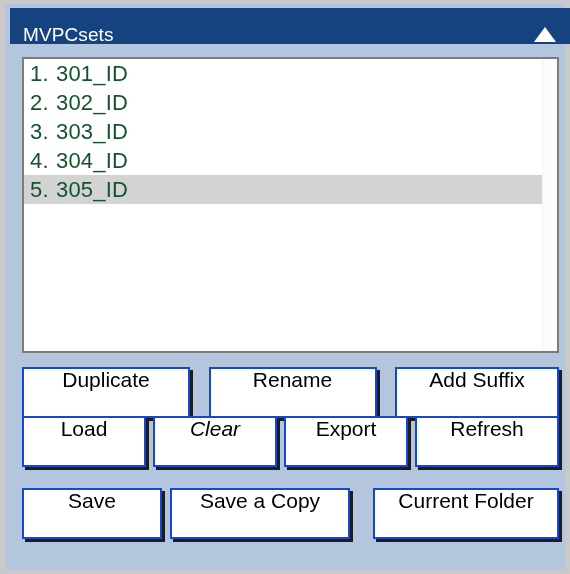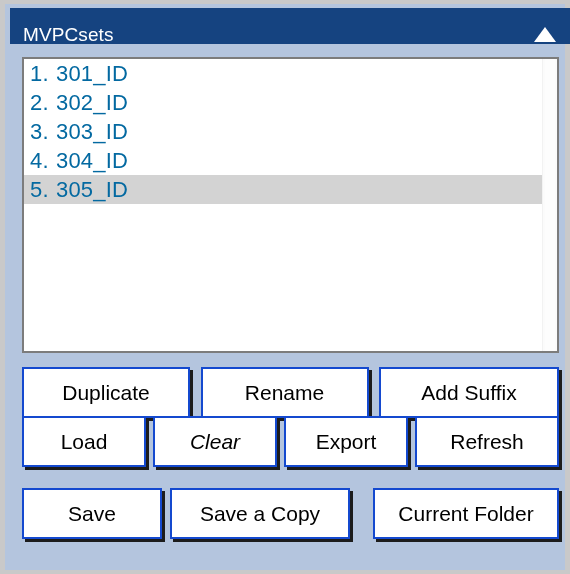--- a/index.html
+++ b/index.html
@@ -75,21 +75,21 @@
     left: 0;
     top: 0;
     right: 14px;
     top: 0;
   }
   .list-item {
     height: 29px;
     line-height: 29px;
     padding-left: 6px;
     font-size: 22px;
-    color: #0369a1;
+    color: #14532d;
     white-space: nowrap;
     letter-spacing: 0.2px;
   }
   .list-item.selected {
     background: #d3d3d3;
   }
   .li-index {
     display: inline-block;
     min-width: 26px;
   }
@@ -128,21 +128,21 @@
     position: relative;
     height: 51px;
     box-sizing: border-box;
     background: #ffffff;
     border: 2px solid #1449cf;
     color: #000000;
     font-family: "Liberation Sans", sans-serif;
     font-size: 21px;
     line-height: 1;
     display: flex;
-    align-items: center;
+    align-items: flex-start;
     justify-content: center;
     padding: 0 4px;
     white-space: nowrap;
     box-shadow: 3px 3px 0 0 #1c1c1c;
     cursor: default;
   }
   
   .tool-btn::after {
     content: "";
     position: absolute;
@@ -155,21 +155,21 @@
     pointer-events: none;
   }
   .btn-label {
     position: relative;
     z-index: 2;
   }
 
   
   #btn-duplicate    { width: 168px; }
   #btn-rename       { width: 168px; }
-  #btn-add-suffix   { width: 180px; }
+  #btn-add-suffix   { width: 164px; }
   
   #btn-load         { width: 124px; }
   #btn-clear        { width: 124px; font-style: italic; }
   #btn-export       { width: 124px; }
   #btn-refresh      { width: 144px; }
   
   #btn-save         { width: 140px; }
   #btn-save-a-copy  { width: 180px; }
   #btn-current-folder { width: 186px; margin-left: 15px; }
 </style>

